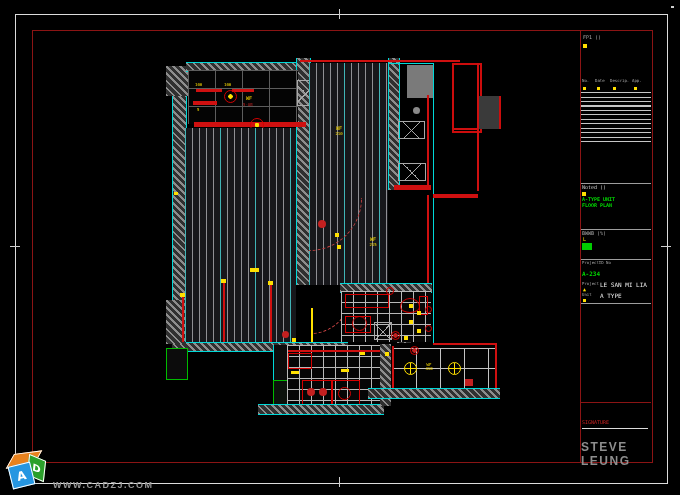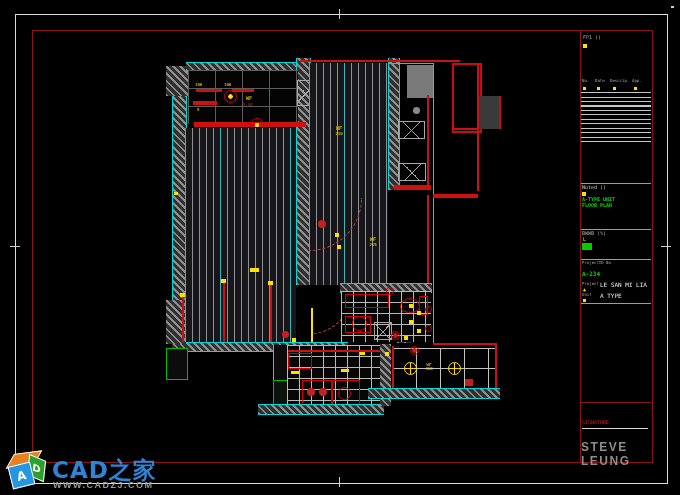--- a/index.html
+++ b/index.html
@@ -237,16 +237,15 @@
 
   <div class="abs" style="left:7px;top:451px;width:42px;height:42px;">
     <div class="face" style="left:4px;top:1px;width:24px;height:13px;background:#e8821e;transform:skewX(-35deg) rotate(-8deg);"></div>
     <div class="face" style="left:21px;top:6px;width:15px;height:20px;background:#2ba02b;transform:skewY(18deg) rotate(6deg);font-size:10px;">
       <span>D</span>
     </div>
     <div class="face" style="left:3px;top:13px;width:21px;height:21px;background:#2596e1;transform:rotate(-14deg);font-size:12px;">
       <span>A</span>
     </div>
   </div>
-  <div class="abs logo-title" style="left:52px;top:455px;">CAD之家</div>
   <div class="abs logo-site" style="left:53px;top:480px;">WWW.CADZJ.COM</div>
 
 </div>
 
 </body></html>

